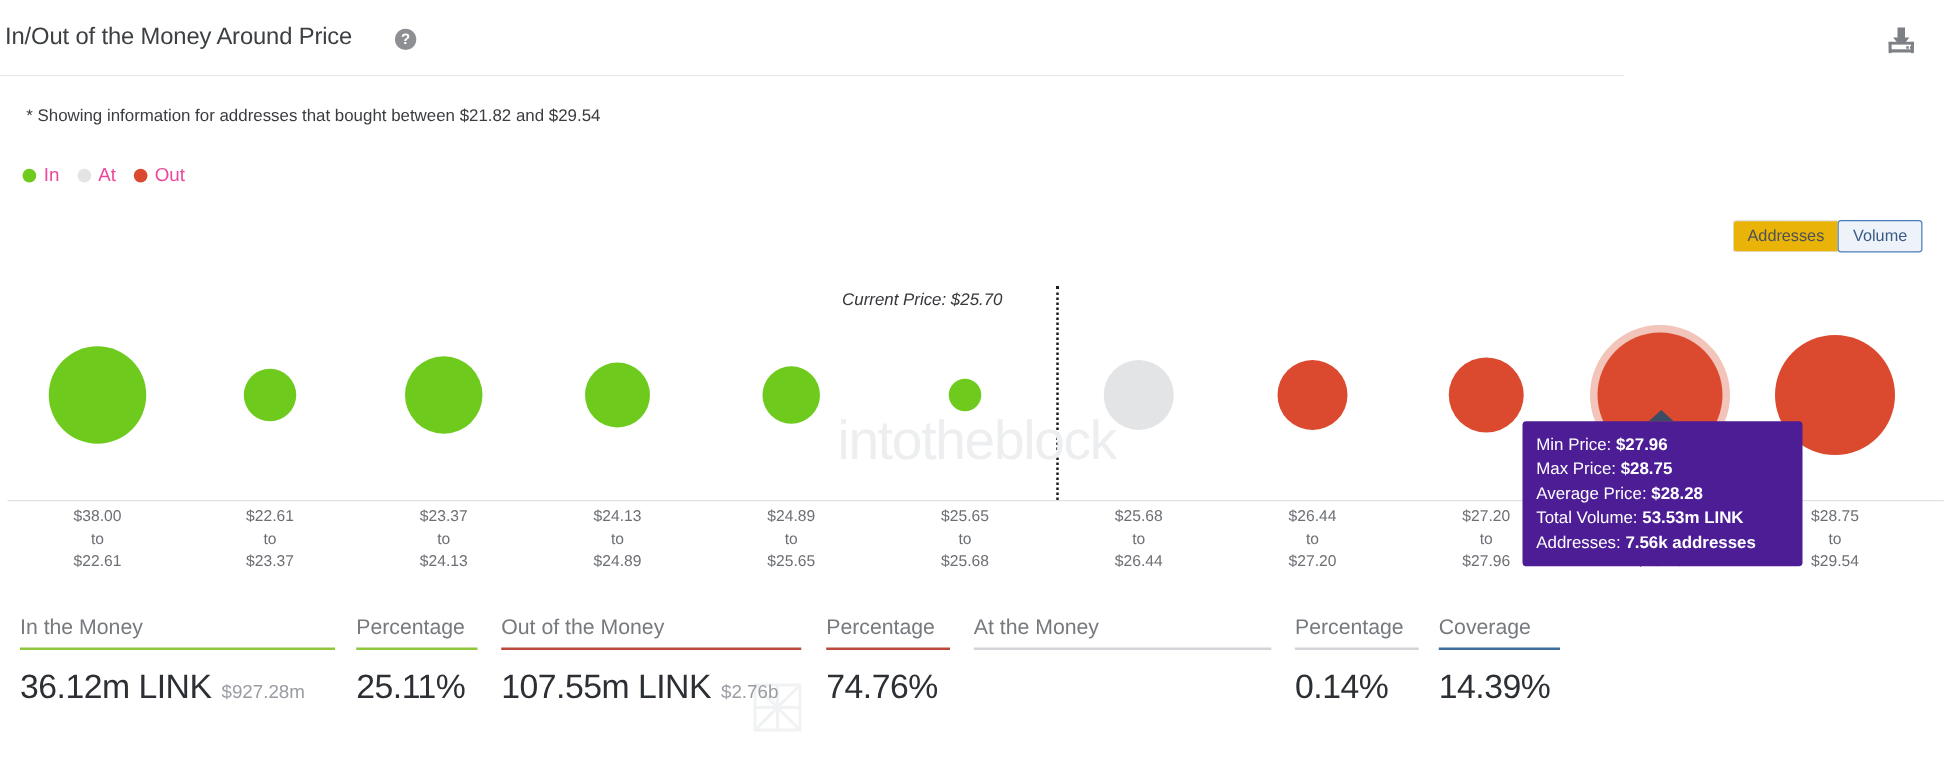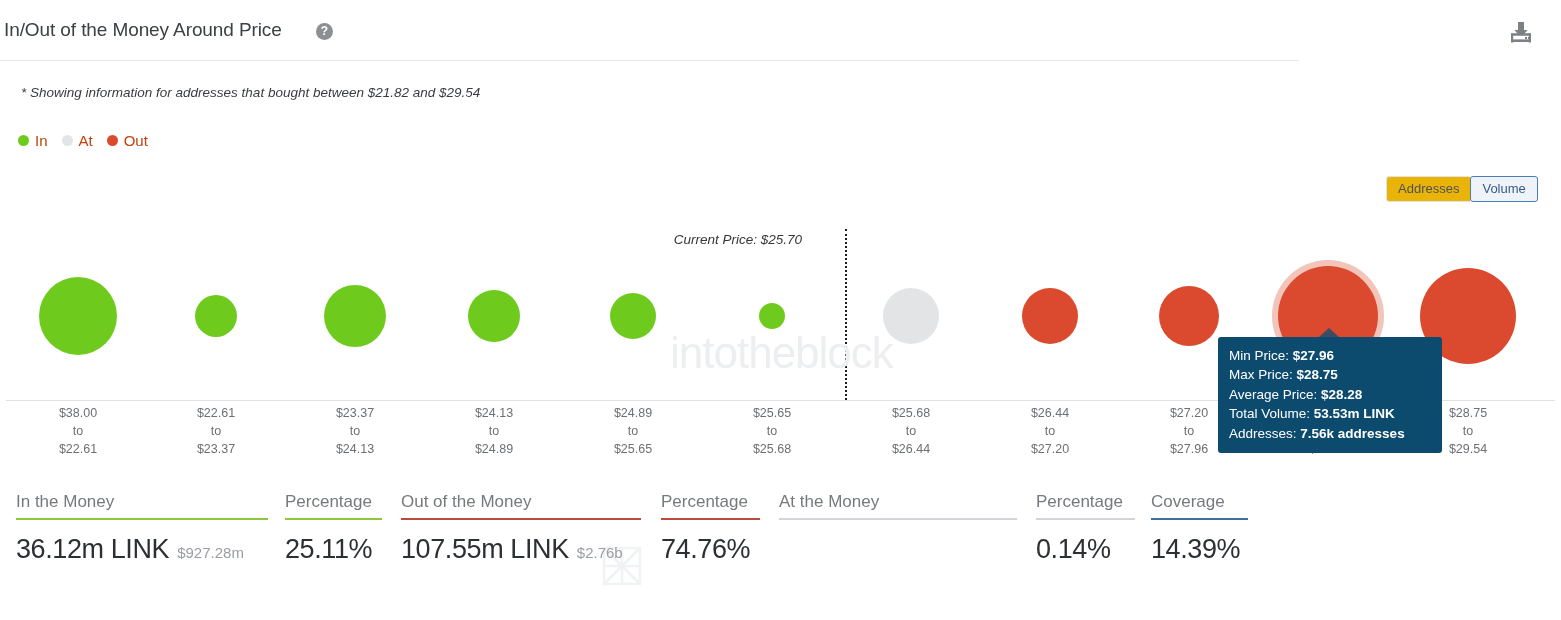--- a/index.html
+++ b/index.html
@@ -30,30 +30,30 @@
     cursor: pointer;
   }
   .download-icon {
     position: absolute; left: 1508px; top: 20px;
     width: 26px; height: 24px; cursor: pointer;
   }
 
   
   .subnote {
     position: absolute; left: 21px; top: 85px;
-    font-size: 13.5px; font-style: italic; color: #3a3c40;
+    font-size: 13.5px; color: #3a3c40;
     white-space: nowrap;
   }
   .legend {
     position: absolute; left: 18px; top: 132px;
     display: flex; align-items: center; gap: 0;
   }
   .legend-item { display: flex; align-items: center; margin-right: 14px; }
   .legend-dot { width: 11px; height: 11px; border-radius: 50%; margin-right: 6px; }
-  .legend-label { font-size: 15px; color: #c2410c; }
+  .legend-label { font-size: 15px; color: #ec4899; }
 
   
   .toggle-group {
     position: absolute; left: 1386px; top: 176px;
     display: flex; height: 26px;
   }
   .toggle-btn {
     height: 26px; padding: 0 11px;
     font-size: 13px; line-height: 24px;
     background: #eab308; color: #4e5256;
@@ -253,21 +253,21 @@
         <div>to</div>
         <div>$28.75</div>
       </div>
       <div class="xtick" style="left: 1468px;">
         <div>$28.75</div>
         <div>to</div>
         <div>$29.54</div>
       </div>
     </div>
 
-  <div id="tooltip" style="position: absolute; left: 1218px; top: 337px; width: 224px; padding: 9px 11px 10px; border-radius: 3px; z-index: 50; background: #0c4a6e;">
+  <div id="tooltip" style="position: absolute; left: 1218px; top: 337px; width: 224px; padding: 9px 11px 10px; border-radius: 3px; z-index: 50; background: #4c1d95;">
     <div id="tt-rows">
         <div style="font-size: 13.5px; color: rgb(255, 255, 255); line-height: 19.4px; white-space: nowrap;"><span>Min Price:</span> <span style="font-weight:bold;">$27.96</span></div>
         <div style="font-size: 13.5px; color: rgb(255, 255, 255); line-height: 19.4px; white-space: nowrap;"><span>Max Price:</span> <span style="font-weight:bold;">$28.75</span></div>
         <div style="font-size: 13.5px; color: rgb(255, 255, 255); line-height: 19.4px; white-space: nowrap;"><span>Average Price:</span> <span style="font-weight:bold;">$28.28</span></div>
         <div style="font-size: 13.5px; color: rgb(255, 255, 255); line-height: 19.4px; white-space: nowrap;"><span>Total Volume:</span> <span style="font-weight:bold;">53.53m LINK</span></div>
         <div style="font-size: 13.5px; color: rgb(255, 255, 255); line-height: 19.4px; white-space: nowrap;"><span>Addresses:</span> <span style="font-weight:bold;">7.56k addresses</span></div>
       </div>
     <div style="position: absolute; left: 101px; top: -9px; width: 0px; height: 0px; border-left: 10px solid transparent; border-right: 10px solid transparent; border-bottom: 9px solid rgb(60, 76, 100);"></div>
   </div>
 

